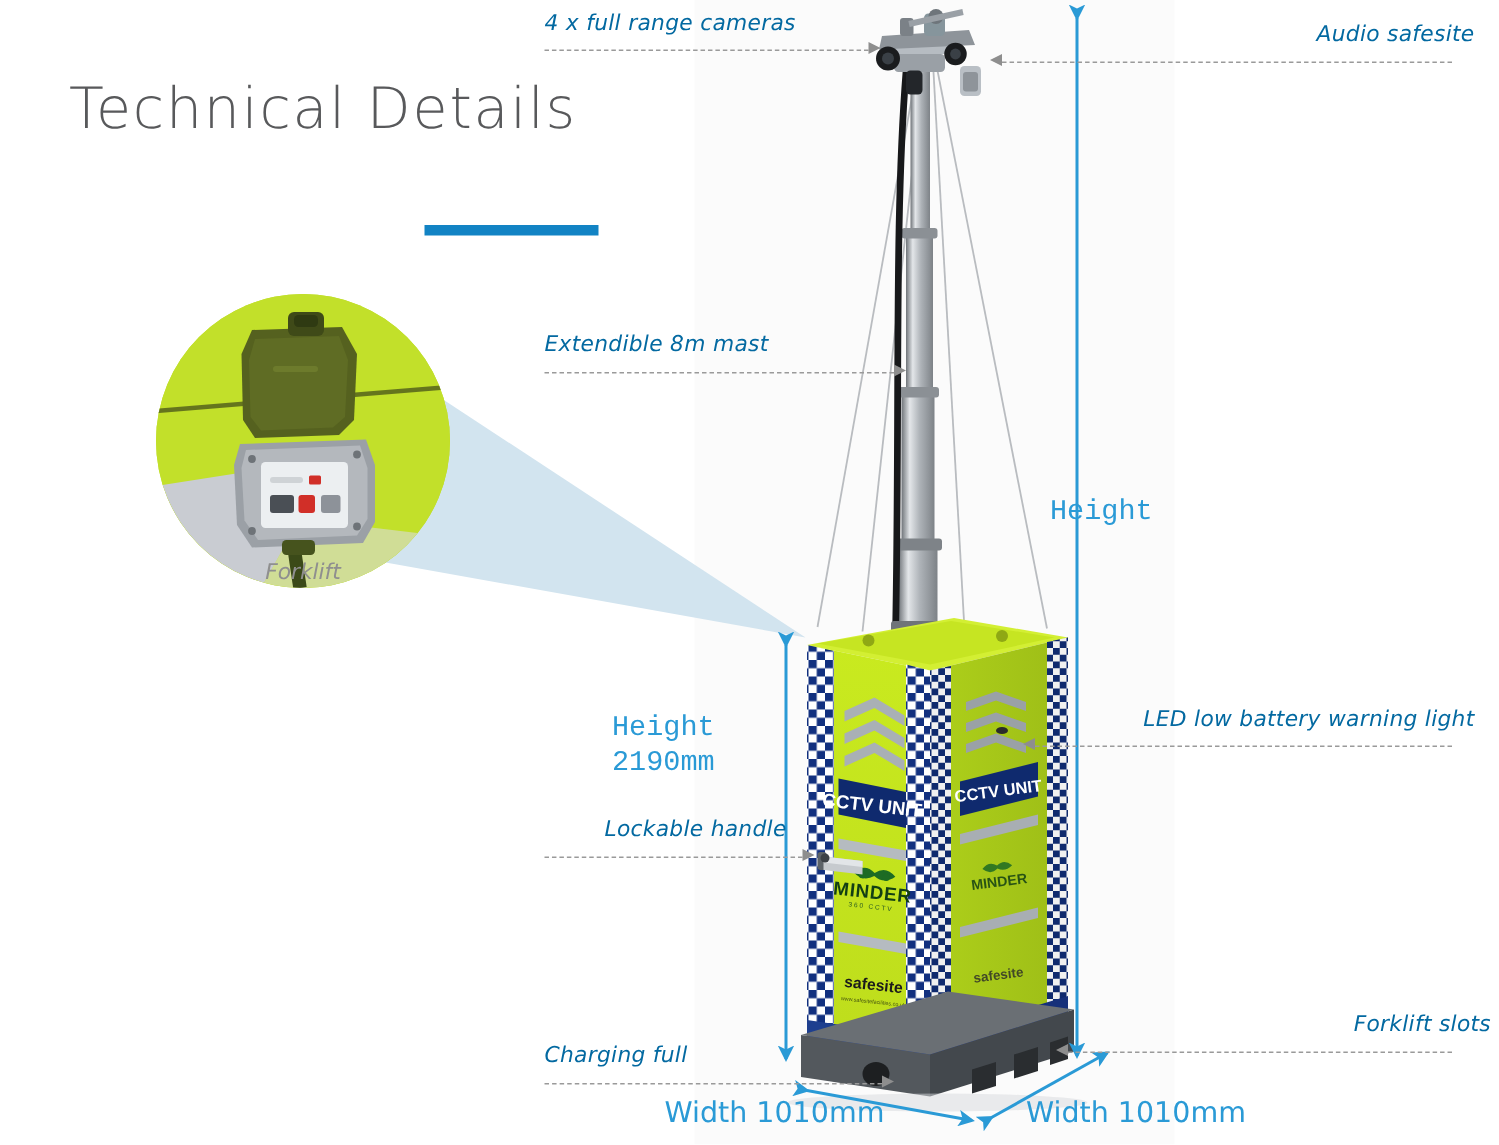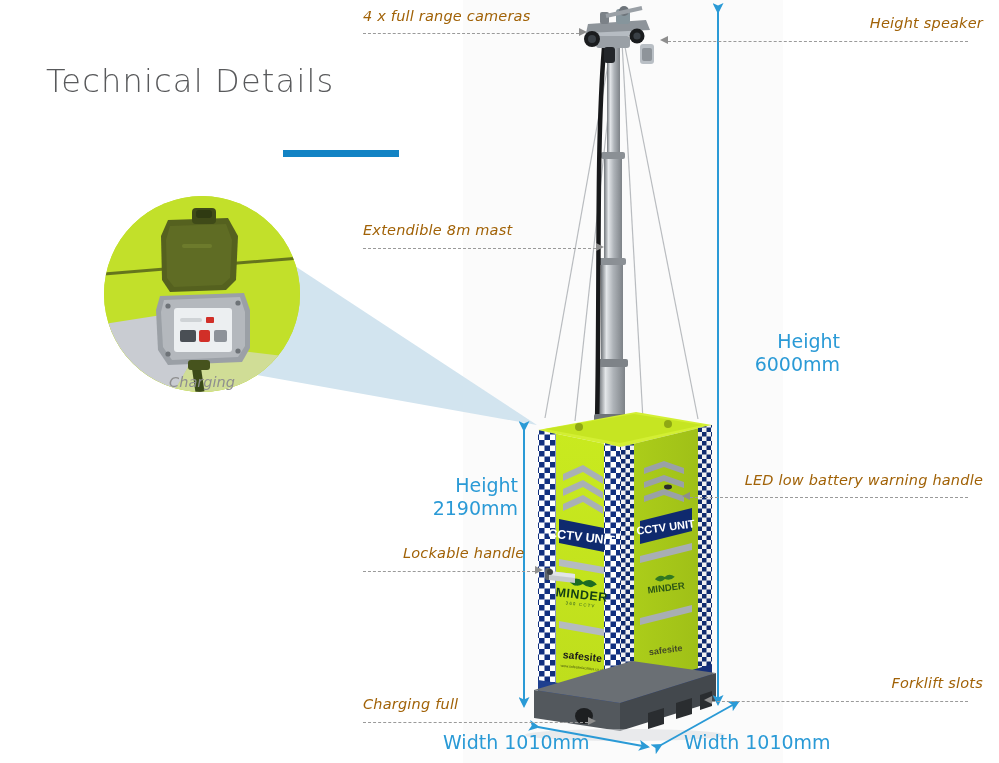--- a/index.html
+++ b/index.html
@@ -14,37 +14,37 @@
   #stage { position:absolute; inset:0; }
 
   
   .bg-panel {
     position:absolute; left:463px; top:0; width:320px; height:763px;
     background:#fbfbfb;
   }
 
   
   .title {
-    position:absolute; left:46px; top:62px;
-    font-size:32px; letter-spacing:1.2px;
+    position:absolute; left:46px; top:50px;
+    font-size:38px; letter-spacing:1.2px;
     color:#58595b; font-weight:300;
     font-family:"DejaVu Sans", sans-serif;
     white-space:nowrap;
   }
   .accent-bar {
     position:absolute; left:283px; top:150px;
     width:116px; height:7px; background:#1283c4;
   }
 
   
   .callout {
     position:absolute;
     font-style:italic;
     font-size:14.5px;
-    color:#a16207;
+    color:#0369a1;
     white-space:nowrap;
     font-family:"DejaVu Sans", sans-serif;
     letter-spacing:.2px;
   }
   .callout.right { text-align:right; }
 
   
   .dashed {
     position:absolute; height:0;
     border-top:1.4px dashed #9a9a9a;
@@ -59,21 +59,21 @@
 
   
   .dim-label {
     position:absolute;
     color:#2a9ad6;
     font-size:19px;
     line-height:23px;
     font-family:"DejaVu Sans", sans-serif;
     white-space:nowrap;
   }
-  .dim-label.center { text-align:right; }
+  .dim-label.center { text-align:left;font-family:Liberation Mono, monospace; }
 
   
   .inset-circle {
     position:absolute; left:104px; top:196px;
     width:196px; height:196px; border-radius:50%;
     overflow:hidden;
     background:#bddd2a;
   }
   .inset-caption {
     position:absolute; left:104px; top:374px; width:196px;
@@ -129,21 +129,21 @@
 
       <circle cx="64" cy="110" r="2.6" fill="#6e7378"></circle>
       <circle cx="134" cy="107" r="2.6" fill="#6e7378"></circle>
       <circle cx="64" cy="158" r="2.6" fill="#6e7378"></circle>
       <circle cx="134" cy="155" r="2.6" fill="#6e7378"></circle>
 
       <path d="M92,169 L96,196" stroke="#3b4a18" stroke-width="9" fill="none"></path>
       <rect x="84" y="164" width="22" height="10" rx="3" fill="#46531d"></rect>
     </svg>
   </div>
-  <div class="inset-caption">Charging</div>
+  <div class="inset-caption">Forklift</div>
 
   <svg class="svg-layer">
     <defs>
       <linearGradient id="mastGrad" x1="0" y1="0" x2="1" y2="0">
         <stop offset="0%" stop-color="#6f7479"></stop>
         <stop offset="25%" stop-color="#e3e6e9"></stop>
         <stop offset="55%" stop-color="#aeb3b8"></stop>
         <stop offset="100%" stop-color="#7d8287"></stop>
       </linearGradient>
       <linearGradient id="boxFront" x1="0" y1="0" x2="0" y2="1">
@@ -307,53 +307,52 @@
 
     <line x1="524" y1="430" x2="524" y2="706" stroke="#2a9ad6" stroke-width="2" marker-start="url(#arwGen)" marker-end="url(#arwGen)"></line>
 
     <line x1="538" y1="727" x2="648" y2="747" stroke="#2a9ad6" stroke-width="2" marker-start="url(#arwGen)" marker-end="url(#arwGen)"></line>
 
     <line x1="661" y1="745" x2="738" y2="702" stroke="#2a9ad6" stroke-width="2" marker-start="url(#arwGen)" marker-end="url(#arwGen)"></line>
   </svg>
 
   <div class="dim-label center" style="left:700px; top:330px; width:140px;">
     <div>Height</div>
-    <div>6000mm</div>
   </div>
 
   <div class="dim-label center" style="left:408px; top:474px; width:110px;">
     <div>Height</div>
     <div>2190mm</div>
   </div>
 
   <div class="dim-label" style="left:443px; top:731px;">Width 1010mm</div>
 
   <div class="dim-label" style="left:684px; top:731px;">Width 1010mm</div>
 
   <div class="callout" style="left:363px; top:8px;">4 x full range cameras</div>
   <div class="dashed" style="left:363px; top:33px; width:216px;"></div>
   <div class="dash-arrow r" style="left:579px; top:28px;"></div>
 
-  <div class="callout right" style="right:16px; top:15px;">Height speaker</div>
+  <div class="callout right" style="right:16px; top:15px;">Audio safesite</div>
   <div class="dashed" style="left:668px; top:41px; width:300px;"></div>
   <div class="dash-arrow l" style="left:660px; top:36px;"></div>
 
   <div class="callout" style="left:363px; top:222px;">Extendible 8m mast</div>
   <div class="dashed" style="left:363px; top:248px; width:233px;"></div>
   <div class="dash-arrow r" style="left:596px; top:243px;"></div>
 
-  <div class="callout right" style="right:16px; top:472px;">LED low battery warning handle</div>
+  <div class="callout right" style="right:16px; top:472px;">LED low battery warning light</div>
   <div class="dashed" style="left:690px; top:497px; width:278px;"></div>
   <div class="dash-arrow l" style="left:682px; top:492px;"></div>
 
   <div class="callout" style="left:363px; top:545px;margin-left:40px;">Lockable handle</div>
   <div class="dashed" style="left:363px; top:571px; width:172px;"></div>
   <div class="dash-arrow r" style="left:535px; top:566px;"></div>
 
-  <div class="callout right" style="right:16px; top:675px;">Forklift slots</div>
+  <div class="callout right" style="right:5px; top:675px;">Forklift slots</div>
   <div class="dashed" style="left:712px; top:701px; width:256px;"></div>
   <div class="dash-arrow l" style="left:704px; top:696px;"></div>
 
   <div class="callout" style="left:363px; top:696px;">Charging full</div>
   <div class="dashed" style="left:363px; top:722px; width:225px;"></div>
   <div class="dash-arrow r" style="left:588px; top:717px;"></div>
 
 </div>
 
 </body></html>

